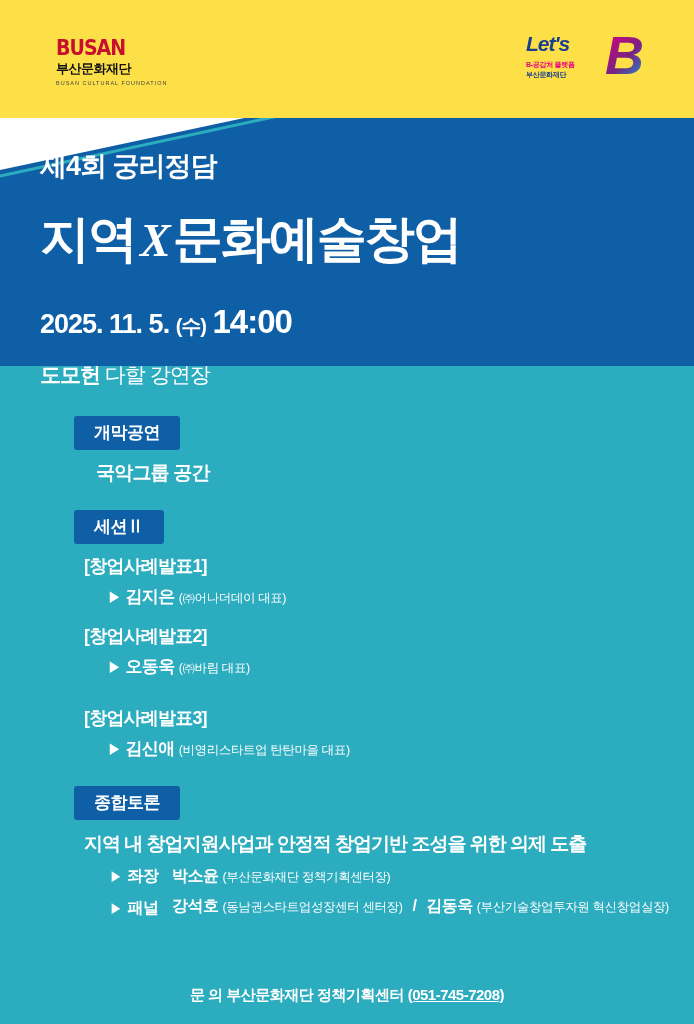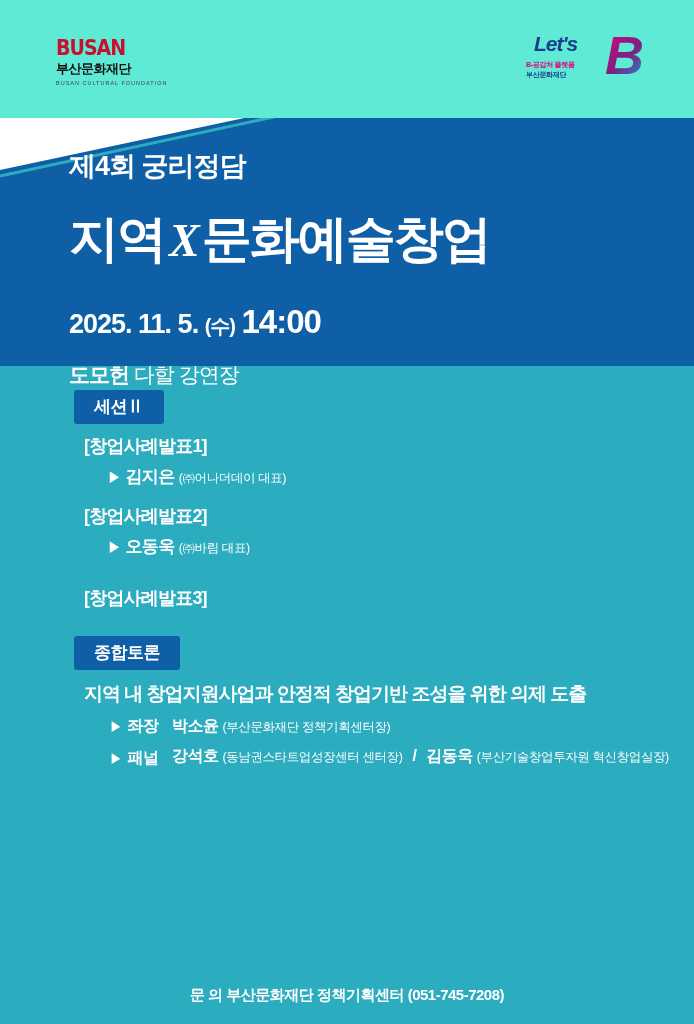--- a/index.html
+++ b/index.html
@@ -20,21 +20,21 @@
     overflow: hidden;
     background: #ffffff;
   }
 
   
   .top-band {
     position: absolute;
     left: 0; top: 0;
     width: 694px;
     height: 118px;
-    background: #5eead4;
+    background: #fde047;
     z-index: 6;
   }
   .logo-left {
     position: absolute;
     left: 56px;
     top: 36px;
     width: 150px;
     text-align: left;
   }
   .logo-left .mark {
@@ -62,21 +62,21 @@
 
   .logo-right {
     position: absolute;
     right: 48px;
     top: 28px;
     width: 120px;
     height: 70px;
   }
   .logo-right .lets {
     position: absolute;
-    left: 8px; top: 4px;
+    left: 0; top: 4px;
     font-size: 21px;
     font-weight: bold;
     color: #1a3f8f;
     font-style: italic;
     letter-spacing: -1px;
     text-align: center;
   }
   .logo-right .bmark {
     position: absolute;
     right: 2px; top: 0px;
@@ -128,21 +128,21 @@
   .wedge-line {
     position: absolute;
     left: 0; top: 0;
     width: 694px;
     height: 178px;
     z-index: 5;
   }
 
   .headline {
     position: absolute;
-    left: 69px;
+    left: 40px;
     top: 148px;
     z-index: 7;
     color: #ffffff;
   }
   .kicker {
     font-size: 27px;
     font-weight: bold;
     letter-spacing: -1px;
     color: #ffffff;
   }
@@ -277,21 +277,21 @@
     left: 0;
     top: 986px;
     width: 694px;
     text-align: center;
     font-size: 15px;
     font-weight: bold;
     letter-spacing: -0.5px;
     color: #ffffff;
     z-index: 5;
   }
-  .contact .tel { font-weight: bold; }
+  .contact .tel { font-weight: bold; text-decoration: underline; }
 </style>
 </head>
 <body>
 
 <div class="poster">
 
   <div class="blue-section"></div>
 
   <div class="teal-section"></div>
 
@@ -325,38 +325,46 @@
       <span class="big">14:00</span>
     </div>
     <div class="venue">
       <span>도모헌</span>
       <span class="thin">다할 강연장</span>
     </div>
   </div>
 
   <div class="program">
 
+    <div class="block" style="margin-top:50px;">
+      <span class="tag">개막공연</span>
+      <div class="perf-name">국악그룹 공간</div>
+    </div>
 
 
     <div class="block sec" style="margin-top:24px;">
       <span class="tag">세션Ⅱ</span>
 
       <div class="item-title">[창업사례발표1]</div>
       <div class="speaker">
         <span class="tri">▶</span><span>김지은</span>
         <span class="aff">(㈜어나더데이 대표)</span>
       </div>
 
       <div class="item-title" style="margin-top:16px;">[창업사례발표2]</div>
       <div class="speaker">
         <span class="tri">▶</span><span>오동욱</span>
         <span class="aff">(㈜바림 대표)</span>
       </div>
 
       <div class="item-title" style="margin-top:28px;">[창업사례발표3]</div>
+      <div class="speaker">
+        <span class="tri">▶</span><span>김신애</span>
+        <span class="aff">(비영리스타트업 탄탄마을 대표)</span>
+      </div>
     </div>
 
     <div class="block sec" style="margin-top:26px;">
       <span class="tag">종합토론</span>
       <div class="forum-title">지역 내 창업지원사업과 안정적 창업기반 조성을 위한 의제 도출</div>
 
       <div class="role-row">
         <div class="role-label">
           <span class="tri">▶</span><span>좌장</span>
         </div>

